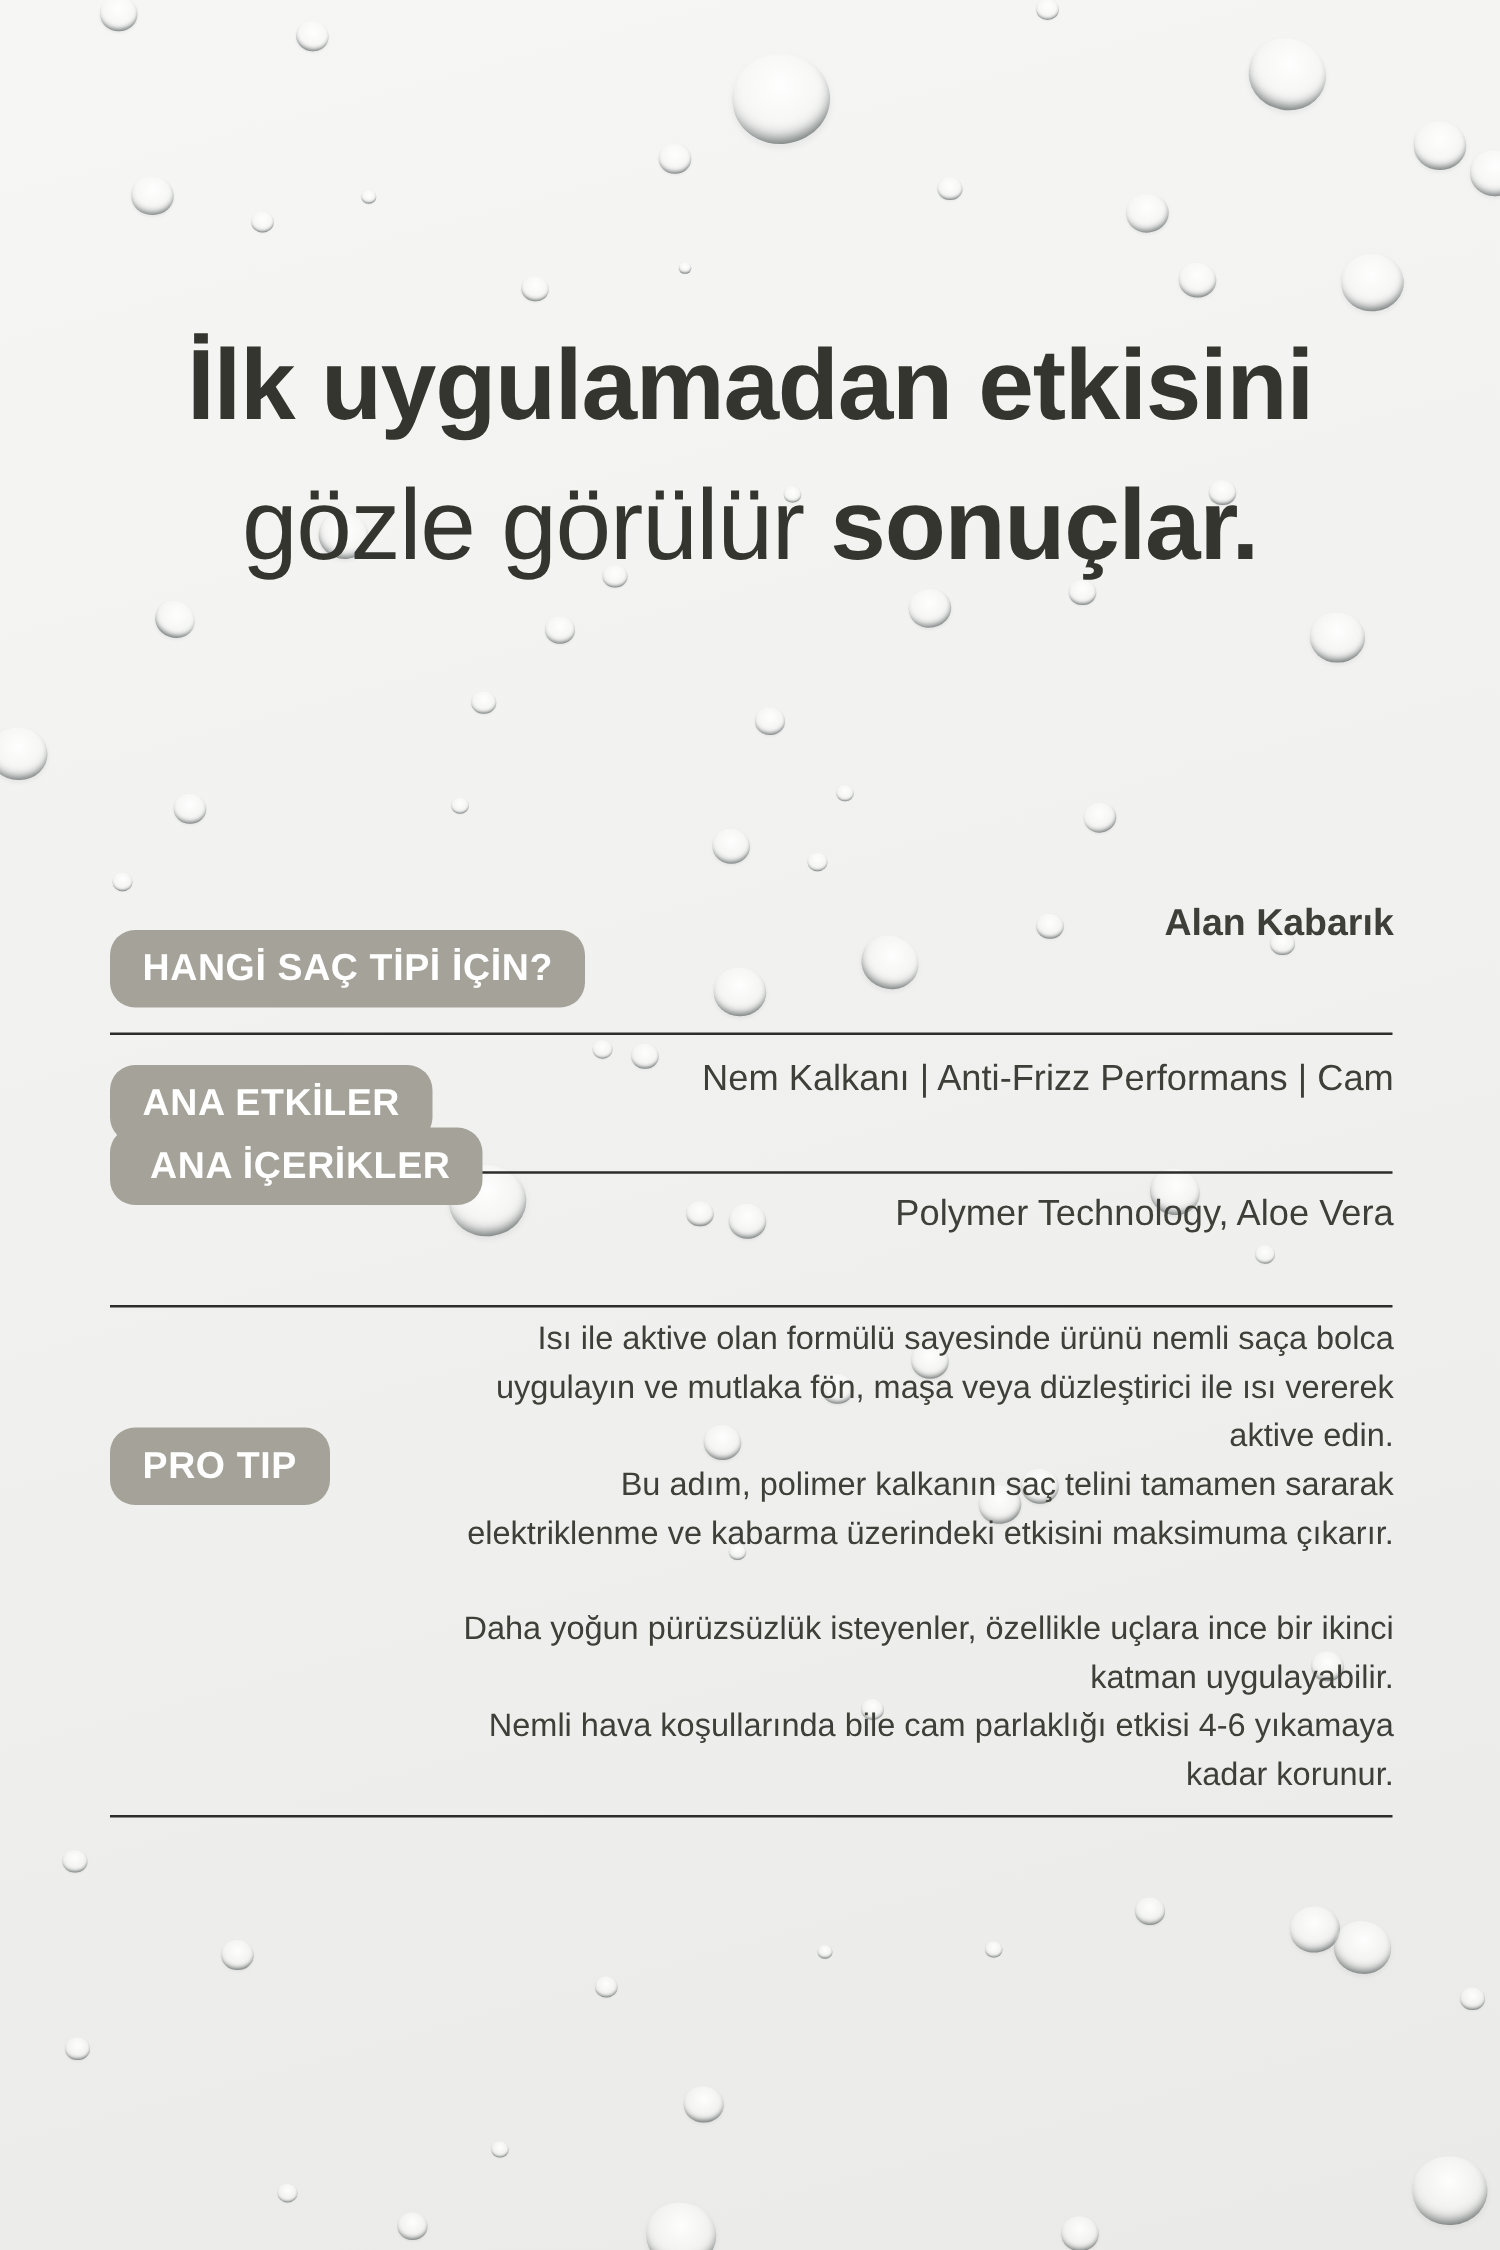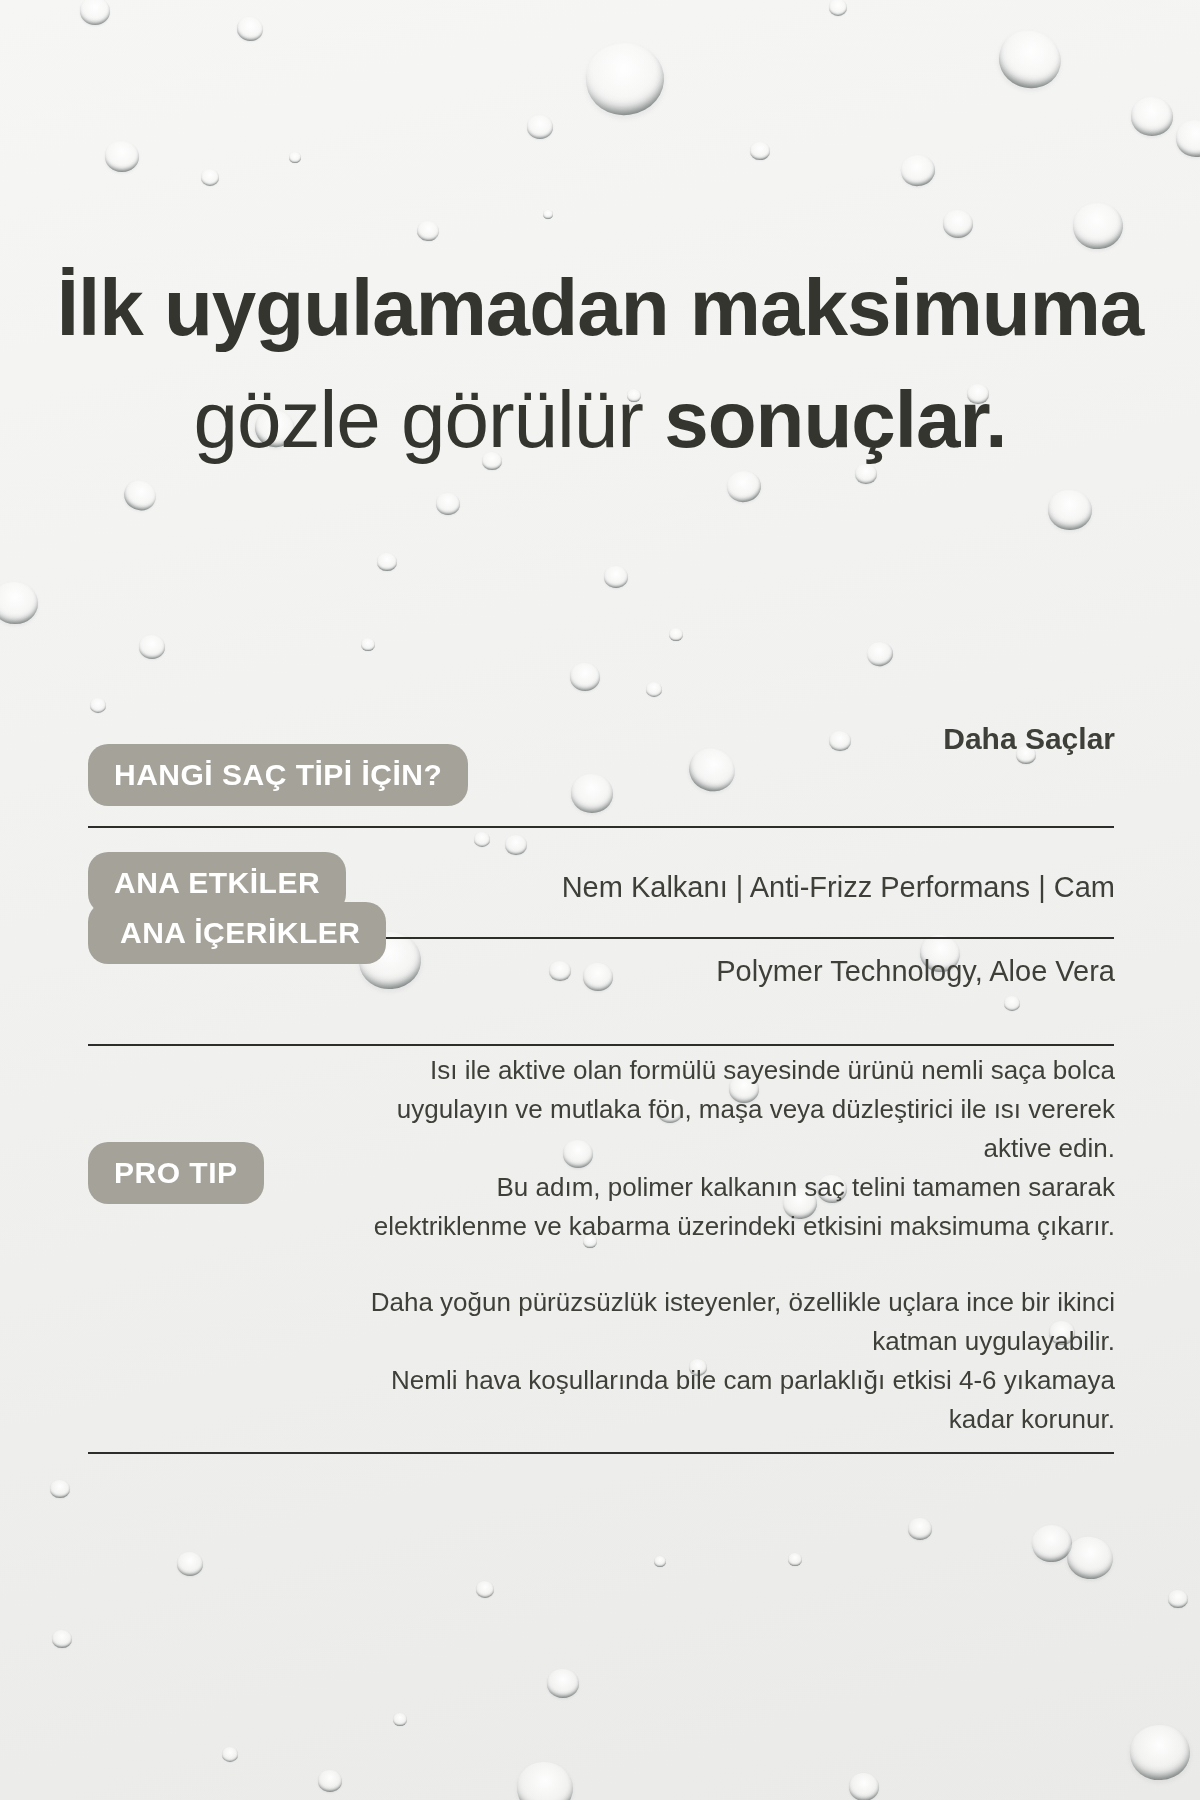--- a/index.html
+++ b/index.html
@@ -44,21 +44,21 @@
   .badge1{top:744px;}
   .badge2{top:852px;}
   .badge3{top:902px;padding-left:32px;}
   .badge4{top:1142px;}
   
   .rtext{
     position:absolute;right:85px;text-align:right;color:var(--text);white-space:nowrap;
   }
   .val-bold{top:714px;font-weight:bold;font-size:30px;line-height:50px;}
   .val{font-weight:normal;font-size:29px;line-height:47px;}
-  .val1{top:864px;margin-left:20px;}
+  .val1{top:840px;margin-left:20px;}
   .val2{top:948px;}
   .tip{font-size:26px;line-height:39px;font-weight:normal;}
   .tip1{top:1051px;}
   .tip2{top:1283px;}
   
   .hr{position:absolute;left:88px;width:1026px;height:2px;background:var(--line);}
   .hr1{top:826px;}
   .hr2{top:937px;}
   .hr3{top:1044px;}
   .hr4{top:1452px;}
@@ -137,27 +137,27 @@
       <div class="drop" style="left: 788px; top: 1553px; width: 14px; height: 12.88px; transform: rotate(0deg); box-shadow: rgba(58, 68, 66, 0.62) 0px -2px 2px -1.12px inset, rgba(120, 130, 128, 0.38) -0.56px -0.7px 1.4px -0.7px inset, rgba(140, 148, 146, 0.15) 0px 0.56px 0.98px;"></div>
       <div class="drop" style="left: 1130px; top: 1725px; width: 60px; height: 55.2px; transform: rotate(-5deg); box-shadow: rgba(58, 68, 66, 0.62) 0px -8.4px 8.4px -4.8px inset, rgba(120, 130, 128, 0.38) -2.4px -3px 6px -3px inset, rgba(140, 148, 146, 0.15) 0px 2.4px 4.2px;"></div>
       <div class="drop" style="left: 517px; top: 1762px; width: 56px; height: 51.52px; transform: rotate(0deg); box-shadow: rgba(58, 68, 66, 0.62) 0px -7.84px 7.84px -4.48px inset, rgba(120, 130, 128, 0.38) -2.24px -2.8px 5.6px -2.8px inset, rgba(140, 148, 146, 0.15) 0px 2.24px 3.92px;"></div>
       <div class="drop" style="left: 654px; top: 1556px; width: 12px; height: 11.04px; transform: rotate(0deg); box-shadow: rgba(58, 68, 66, 0.62) 0px -2px 2px -1px inset, rgba(120, 130, 128, 0.38) -0.48px -0.6px 1.2px -0.6px inset, rgba(140, 148, 146, 0.15) 0px 0.48px 0.84px;"></div>
       <div class="drop" style="left: 318px; top: 1770px; width: 24px; height: 22.08px; transform: rotate(0deg); box-shadow: rgba(58, 68, 66, 0.62) 0px -3.36px 3.36px -1.92px inset, rgba(120, 130, 128, 0.38) -0.96px -1.2px 2.4px -1.2px inset, rgba(140, 148, 146, 0.15) 0px 0.96px 1.68px;"></div>
       <div class="drop" style="left: 849px; top: 1773px; width: 30px; height: 27.6px; transform: rotate(0deg); box-shadow: rgba(58, 68, 66, 0.62) 0px -4.2px 4.2px -2.4px inset, rgba(120, 130, 128, 0.38) -1.2px -1.5px 3px -1.5px inset, rgba(140, 148, 146, 0.15) 0px 1.2px 2.1px;"></div>
       <div class="drop" style="left: 50px; top: 1480px; width: 20px; height: 18.4px; transform: rotate(0deg); box-shadow: rgba(58, 68, 66, 0.62) 0px -2.8px 2.8px -1.6px inset, rgba(120, 130, 128, 0.38) -0.8px -1px 2px -1px inset, rgba(140, 148, 146, 0.15) 0px 0.8px 1.4px;"></div>
     </div>
 
   <header class="title">
-    <div class="bold">İlk uygulamadan maksimuma</div>
+    <div class="bold">İlk uygulamadan etkisini</div>
     <div><span class="reg">gözle görülür </span><span class="bold">sonuçlar.</span></div>
   </header>
 
   <div class="badge badge1">HANGİ SAÇ TİPİ İÇİN?</div>
   <div class="rtext val-bold">
-    <div>Daha Saçlar</div>
+    <div>Alan Kabarık</div>
   </div>
   <div class="hr hr1"></div>
 
   <div class="badge badge2">ANA ETKİLER</div>
   <div class="rtext val val1">
     <div>Nem Kalkanı | Anti-Frizz Performans | Cam</div>
   </div>
   <div class="hr hr2"></div>
 
   <div class="badge badge3">ANA İÇERİKLER</div>

